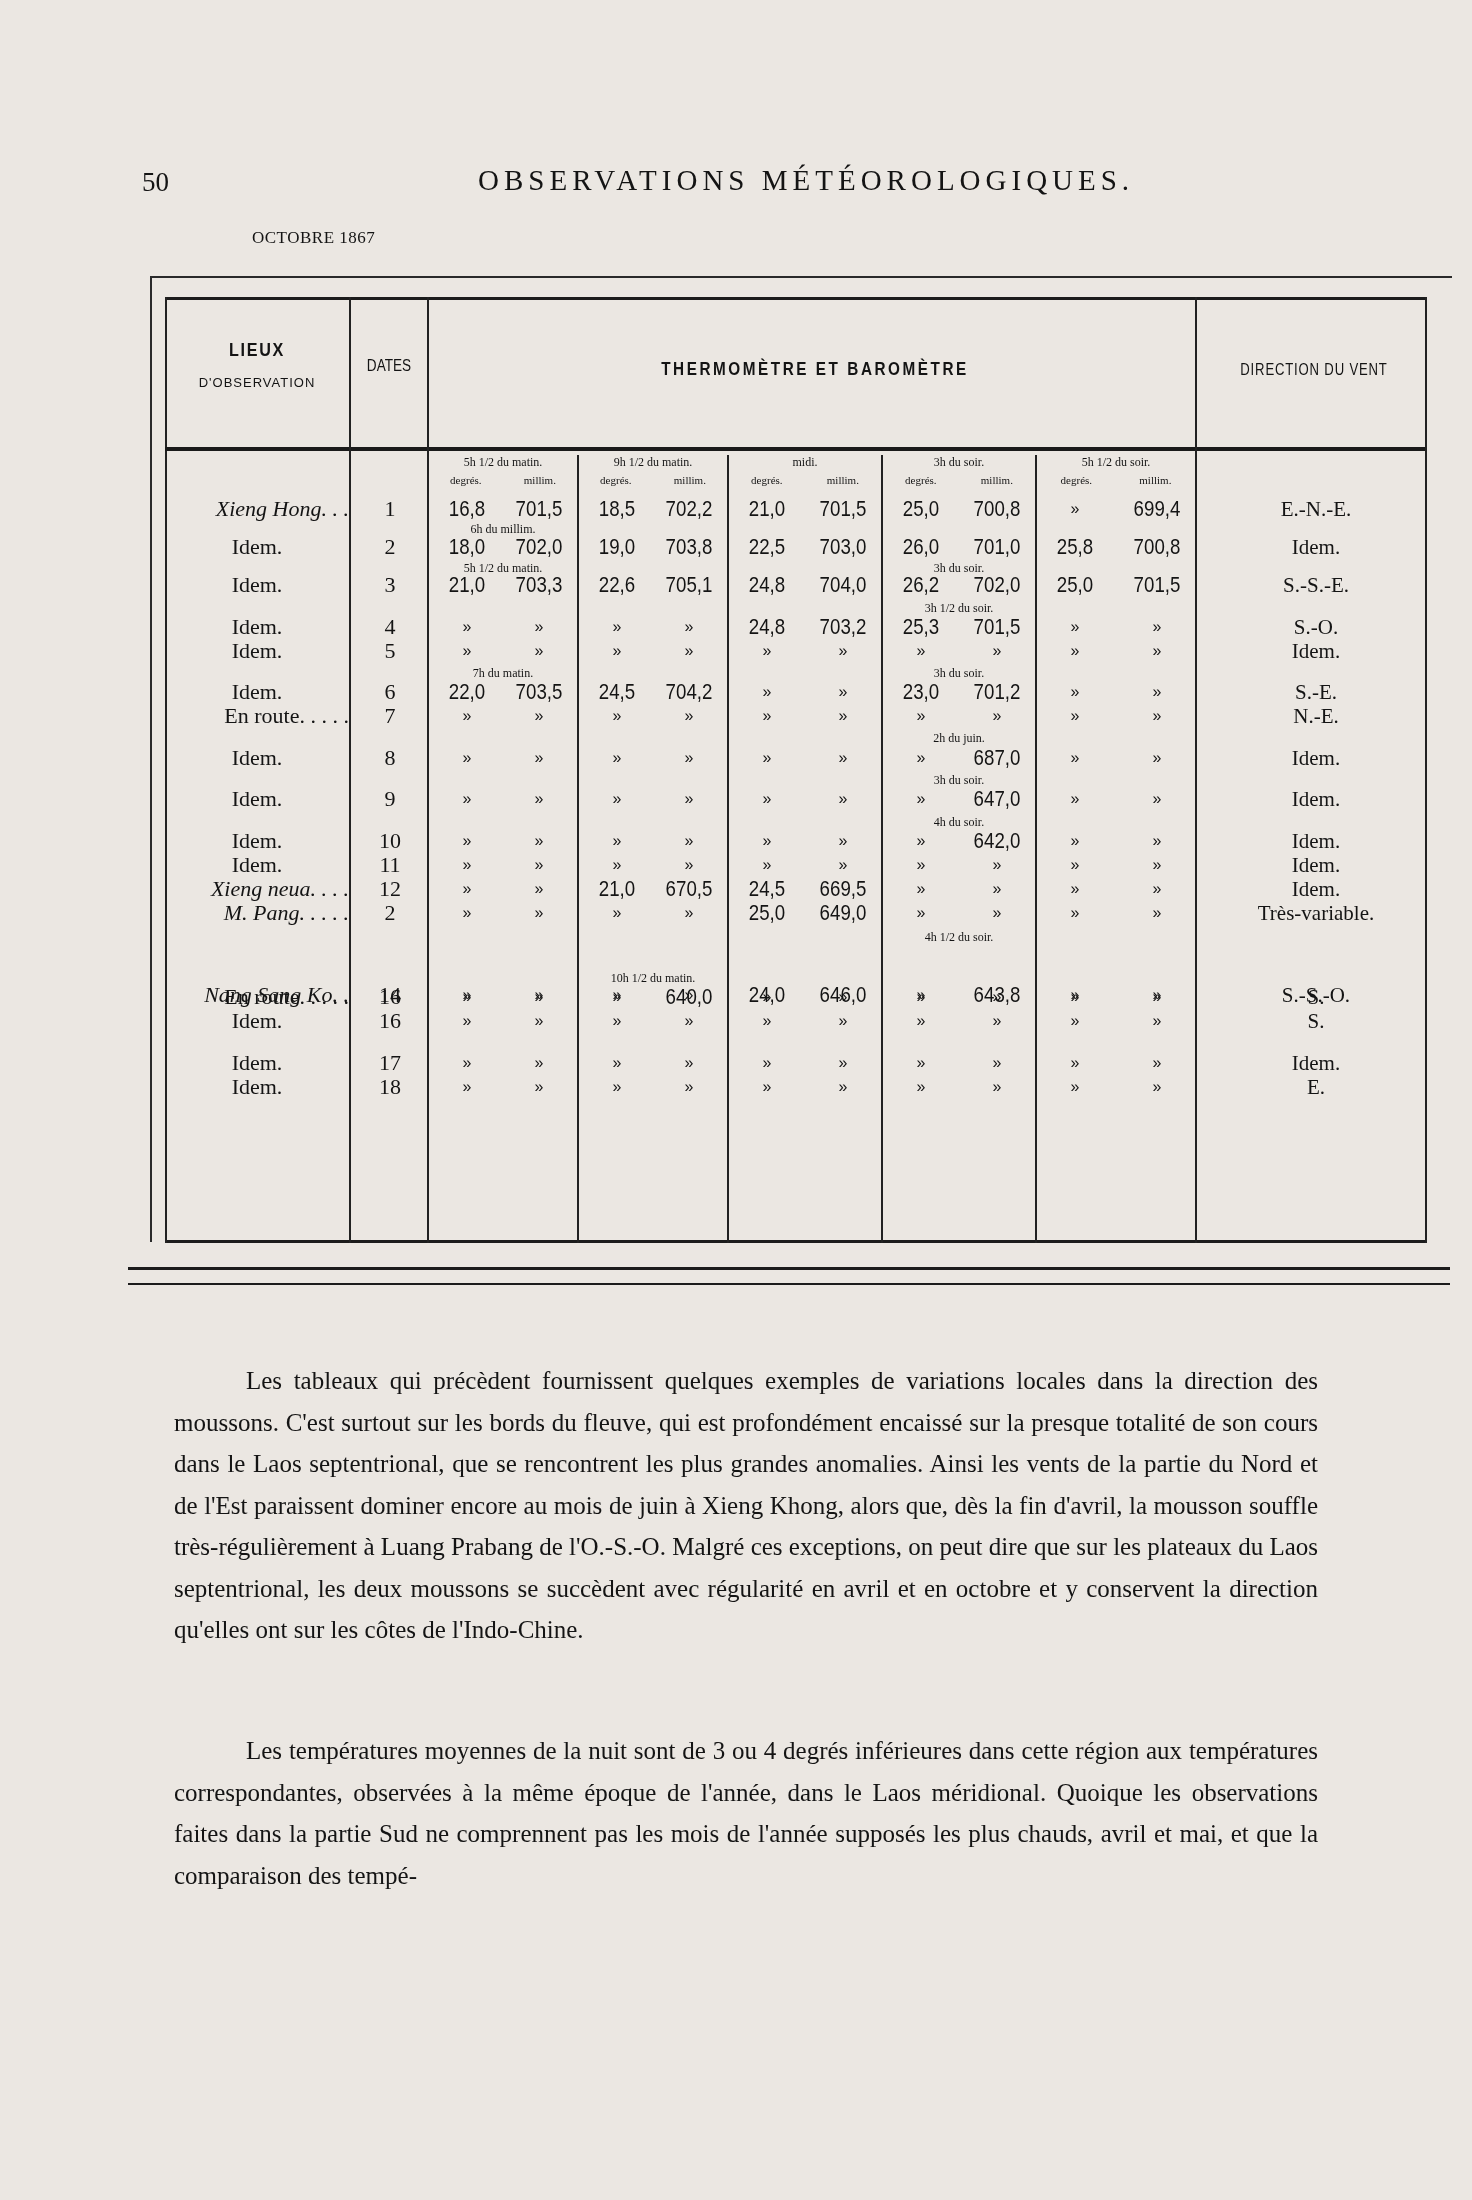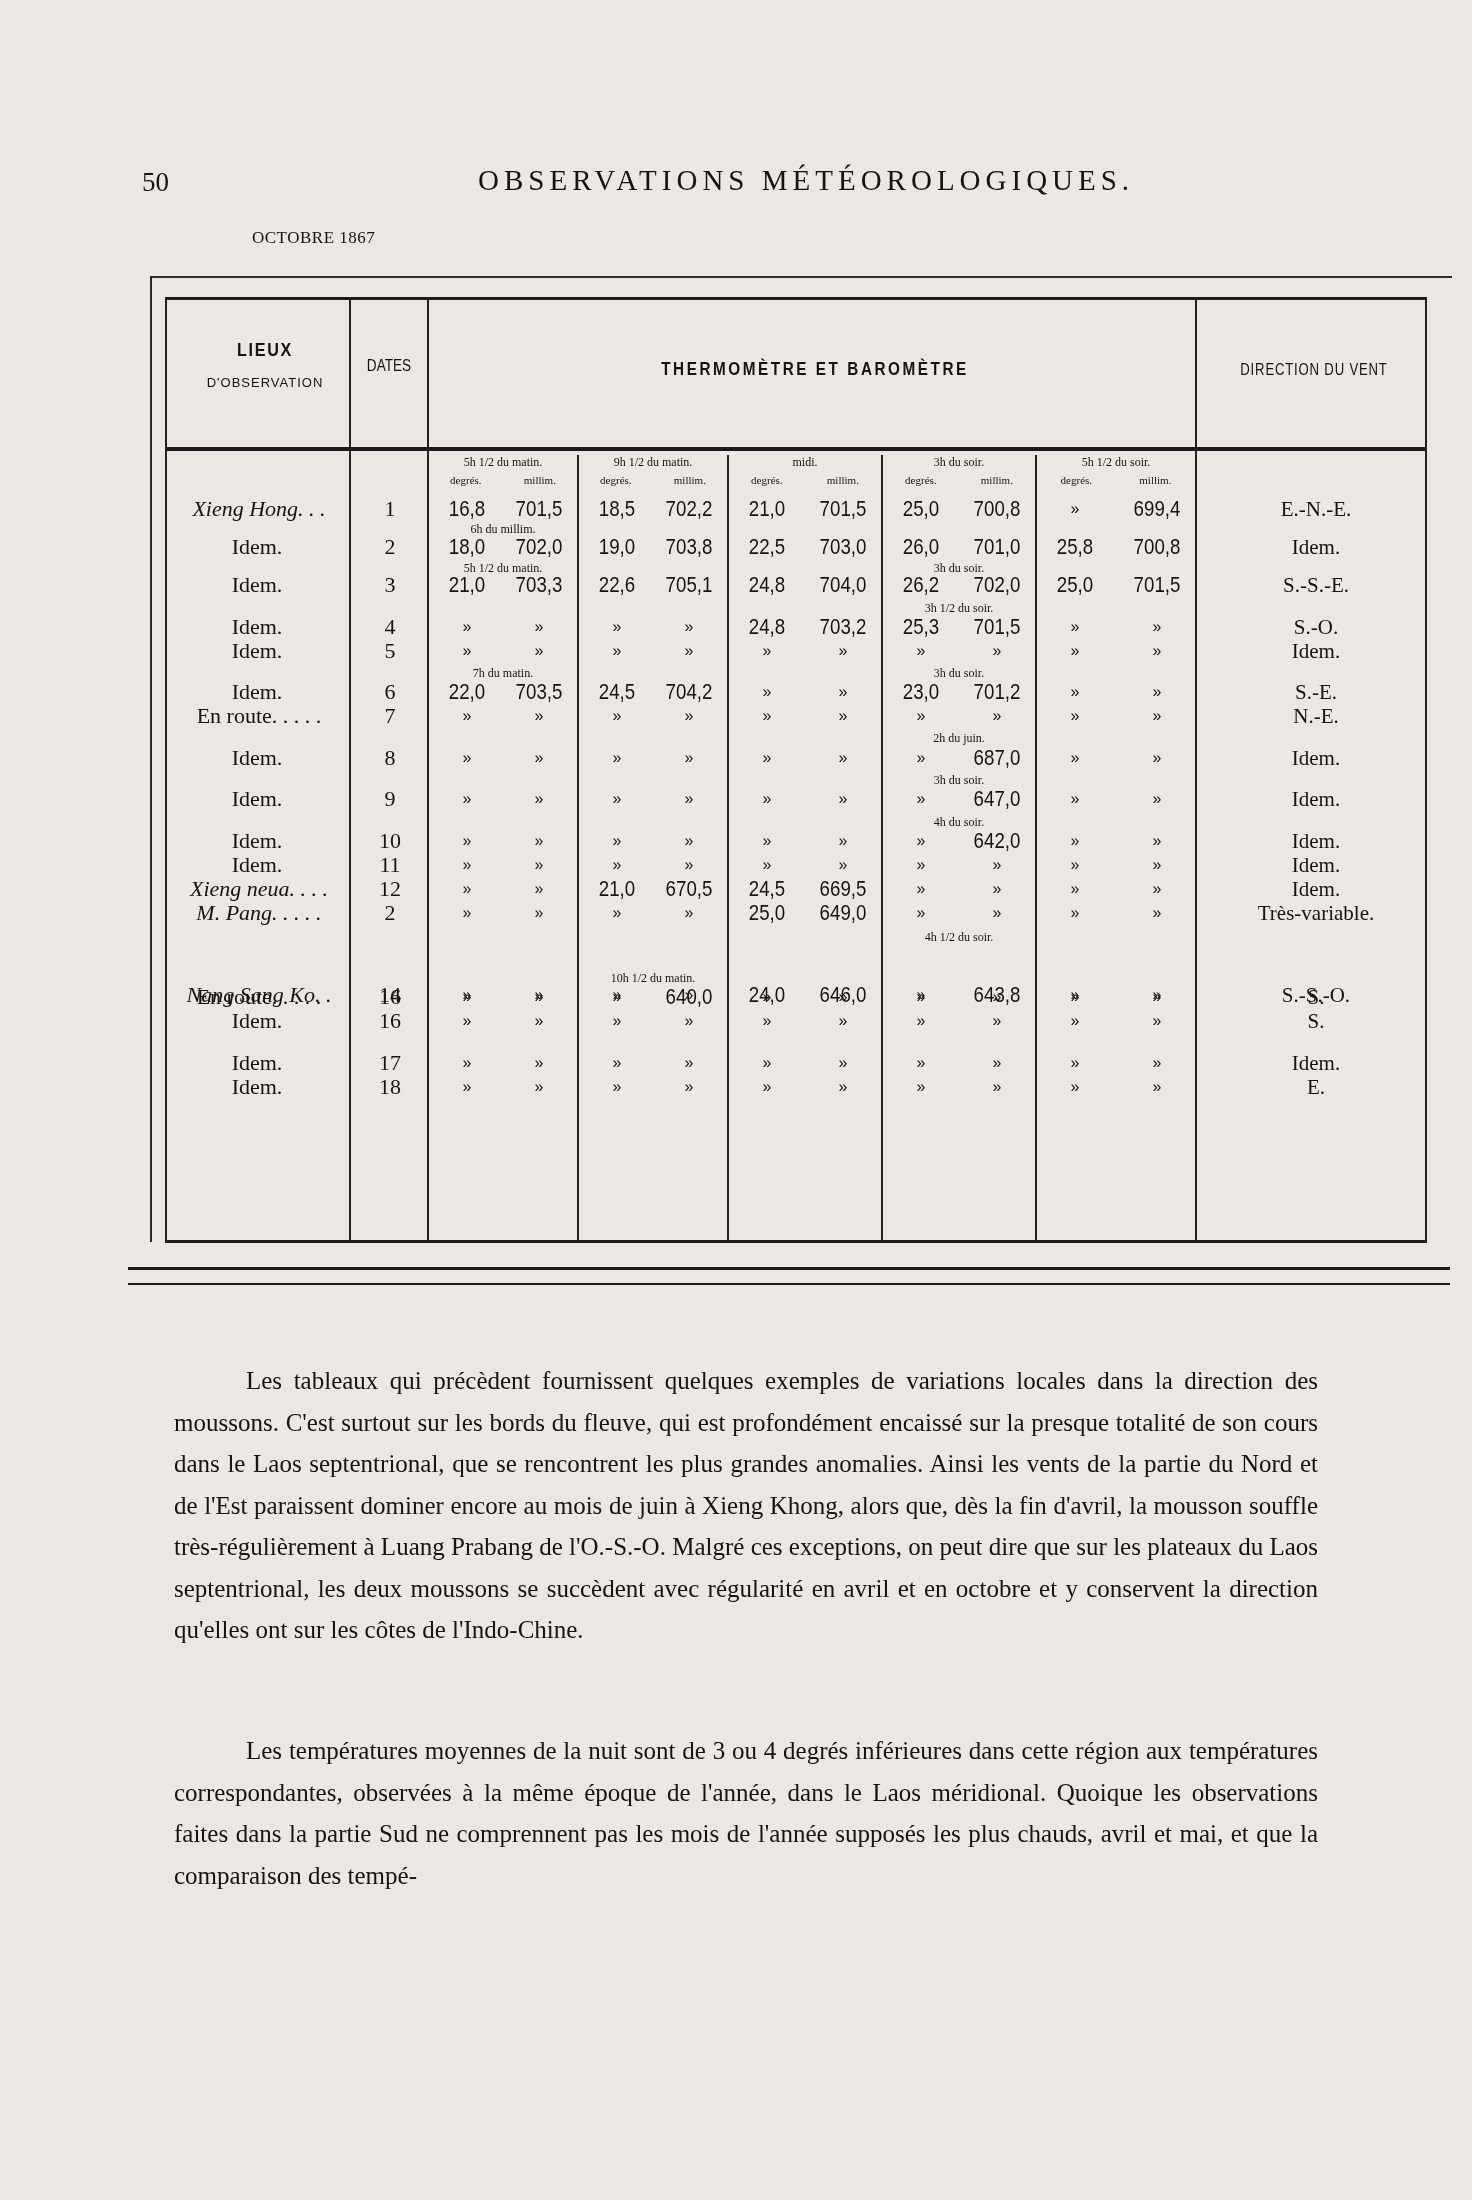--- a/index.html
+++ b/index.html
@@ -27,36 +27,36 @@
     .tbl {
       position: absolute; left: 165px; top: 297px;
       width: 1262px; height: 946px;
     }
     .tbl-top { position: absolute; left: 0; top: 0; width: 100%; height: 3px; background: #1c1c1c; }
     .tbl-bottom { position: absolute; left: 0; bottom: 0; width: 100%; height: 3px; background: #1c1c1c; }
     .vline { position: absolute; top: 0; width: 2px; background: #222; }
     .hhead-rule { position: absolute; top: 150px; height: 4px; background: #1a1a1a; }
 
     .hdr { position: absolute; text-align: center; font-family: "Liberation Sans", "DejaVu Sans", sans-serif; }
-    .hdr-lieux { left: 8px; top: 42px; width: 184px; }
+    .hdr-lieux { left: 0; top: 42px; width: 184px; }
     .hdr-lieux .t1 { font-size: 19px; letter-spacing: 2px; font-weight: bold; transform: scaleX(0.85); display:block; }
     .hdr-lieux .t2 { font-size: 13px; letter-spacing: 1px; margin-top: 14px; display:block; }
     .hdr-dates { left: 186px; top: 60px; width: 76px; font-size: 16px; transform: scaleX(0.85); }
     .hdr-thermo { left: 264px; top: 62px; width: 772px; font-size: 18px; letter-spacing: 3px; font-weight: bold; transform: scaleX(0.85); }
     .hdr-vent { left: 1036px; top: 64px; width: 226px; font-size: 16px; letter-spacing: 1px; transform: scaleX(0.82); }
 
     .subhdr { position: absolute; top: 158px; text-align: center; font-size: 12px; }
     .subhdr .time { display: block; }
     .subhdr .units { display: flex; justify-content: space-around; font-size: 11px; margin-top: 4px; }
 
     .row { position: absolute; left: 0; width: 1262px; height: 24px; }
     .cell { position: absolute; font-size: 22px; line-height: 24px; white-space: nowrap; }
     .place { left: 0; width: 184px; text-align: center; }
     .place.italic { font-style: italic; }
-    .place.left { text-align: center; padding-left: 4px; box-sizing: border-box; }
+    .place.left { text-align: right; padding-left: 4px; box-sizing: border-box; }
     .date { left: 188px; width: 74px; text-align: center; }
     .val { text-align: center; width: 68px; font-family: "Liberation Sans Narrow", "Liberation Sans", sans-serif; transform: scaleX(0.85); }
     .ditto { font-size: 16px; transform: none; }
     .dir { left: 1040px; width: 222px; text-align: center; font-size: 21px; }
     .note { position: absolute; font-size: 12px; text-align: center; white-space: nowrap; }
 
     
     .para {
       position: absolute; left: 174px; width: 1144px;
       font-size: 25px; line-height: 41.5px;

